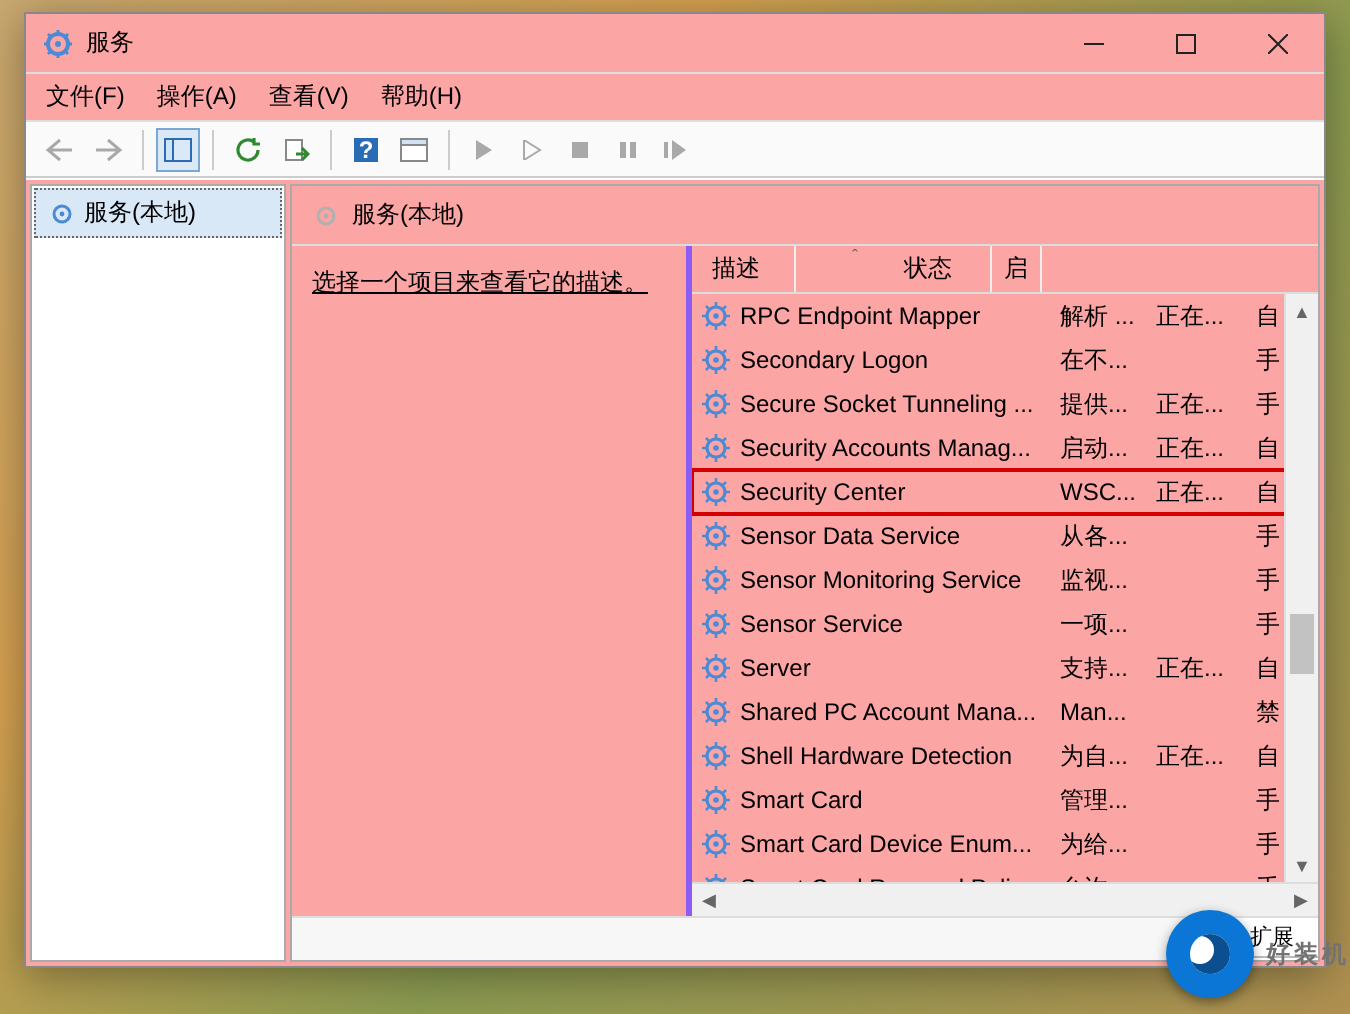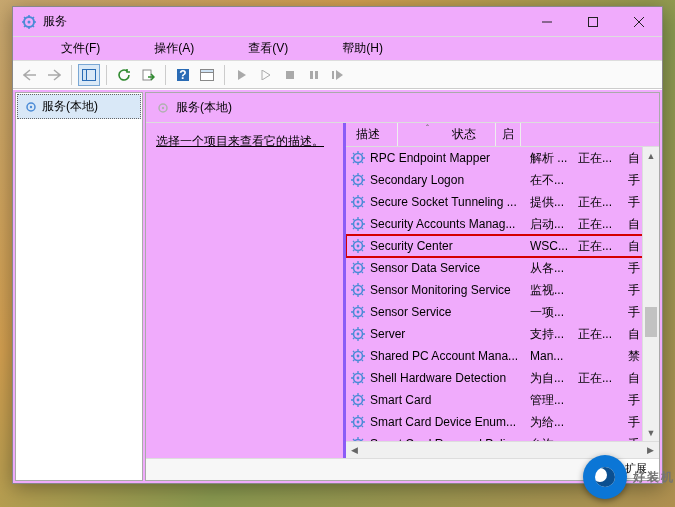--- a/index.html
+++ b/index.html
@@ -1,24 +1,24 @@
 <!DOCTYPE html>
 <html><head>
 <meta charset="utf-8">
 <style>
   * { box-sizing: border-box; margin: 0; padding: 0; font-family: "Microsoft YaHei", "Segoe UI", sans-serif; font-size: 12px; }
   body { background: linear-gradient(135deg, #c8a870 0%, #d4a050 30%, #8a9a50 60%, #b09050 100%); width: 675px; height: 507px; overflow: hidden; position: relative; }
-  .window { position: absolute; left: 12px; top: 6px; width: 651px; height: 478px; background: #f0abfc; border: 1px solid #888; box-shadow: 0 4px 20px rgba(0,0,0,.35); display: flex; flex-direction: column; }
+  .window { position: absolute; left: 12px; top: 6px; width: 651px; height: 478px; background: #fca5a5; border: 1px solid #888; box-shadow: 0 4px 20px rgba(0,0,0,.35); display: flex; flex-direction: column; }
   .titlebar { height: 30px; display: flex; align-items: center; padding: 0 0 0 8px; border-bottom: 1px solid #ddd; }
   .titlebar .app-icon { width: 16px; height: 16px; margin-right: 6px; }
   .titlebar .title { flex: 1; }
   .winbtns { display: flex; height: 100%; }
   .winbtn { width: 46px; display: flex; align-items: center; justify-content: center; color: #222; }
   .menubar { height: 24px; display: flex; align-items: center; gap: 16px; padding: 0 10px; border-bottom: 1px solid #ddd; }
-  .menubar span { cursor: default; margin-left: 38px; }
+  .menubar span { cursor: default; }
   .toolbar { height: 28px; display: flex; align-items: center; gap: 2px; padding: 2px 6px; border-bottom: 1px solid #ccc; background: #fafafa; }
   .tbtn { width: 22px; height: 22px; display: flex; align-items: center; justify-content: center; border: 1px solid transparent; }
   .tbtn.sel { border: 1px solid #7aa7d4; background: #dbe9f7; }
   .tbtn.dis { opacity: .4; }
   .tsep { width: 1px; height: 20px; background: #ccc; margin: 0 4px; }
   .body { flex: 1; display: flex; border-top: 1px solid #fff; overflow: hidden; }
   .treepane { width: 128px; border: 1px solid #aaa; margin: 2px 0 2px 2px; background: #fff; }
   .treeitem { display: flex; align-items: center; gap: 4px; padding: 3px 6px; background: #d9e8f7; border: 1px dotted #666; margin: 1px; }
   .rp { flex: 1; display: flex; flex-direction: column; margin: 2px 2px 2px 2px; border: 1px solid #aaa; overflow: hidden; }
   .rp-head { padding: 6px 10px; display:flex; align-items:center; gap:6px; border-bottom: 1px solid #ddd; }

